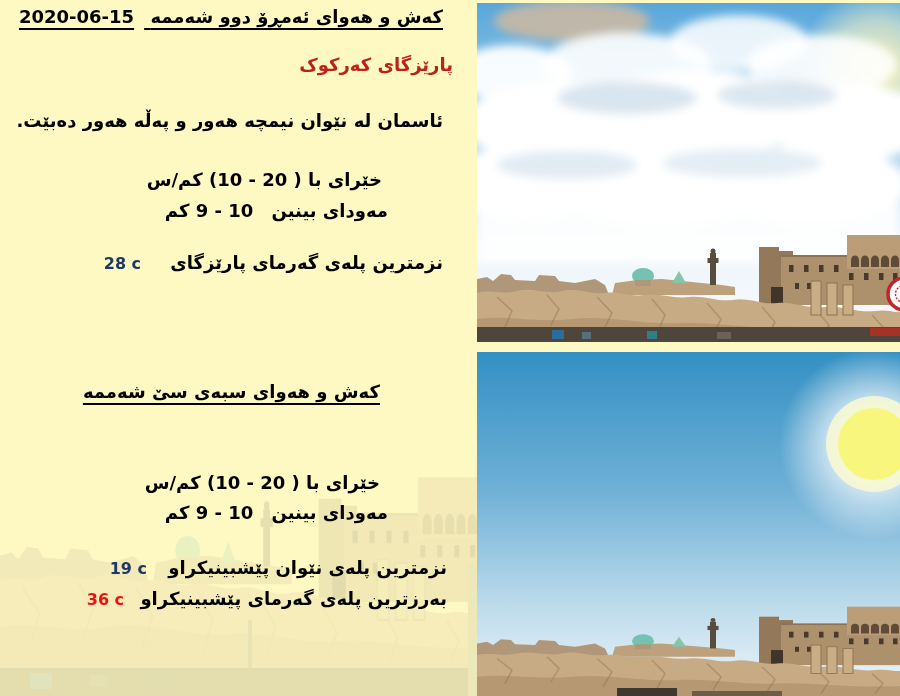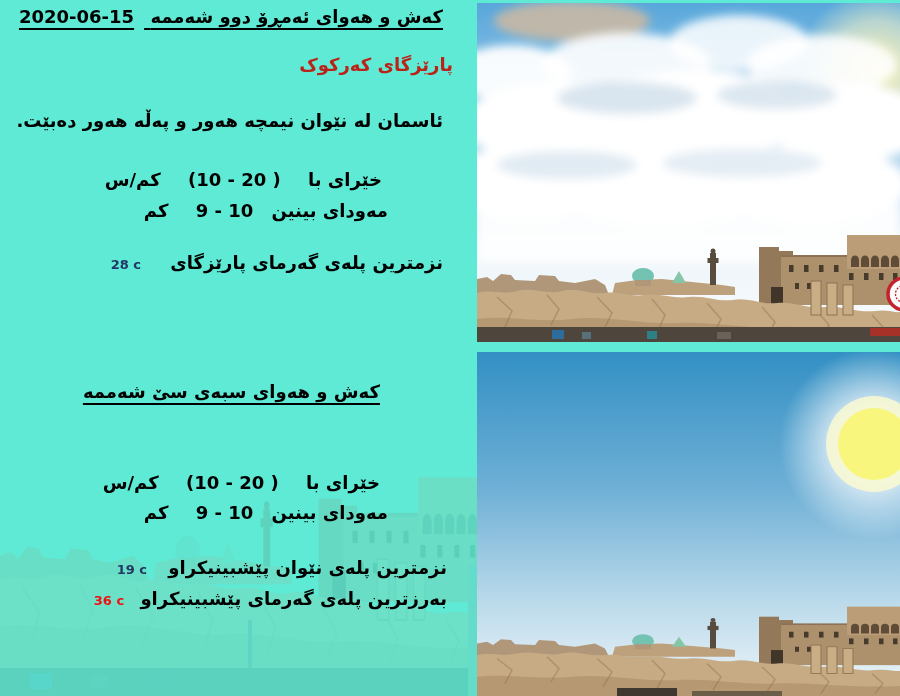--- a/index.html
+++ b/index.html
@@ -1,29 +1,29 @@
 <!DOCTYPE html>
 <html lang="ckb" dir="ltr"><head>
 <meta charset="utf-8">
 <style>
   html,body{margin:0;padding:0;background:#888;}
   #stage{
-    position:relative;width:900px;height:696px;background:#5eead4;overflow:hidden;
+    position:relative;width:900px;height:696px;background:#fef9c3;overflow:hidden;
     font-family:"DejaVu Sans",sans-serif;
   }
   .line{
     position:absolute;direction:rtl;white-space:nowrap;
     font-weight:bold;font-size:18px;color:#000;z-index:3;line-height:1.25;
   }
   .u{text-decoration:underline;text-decoration-thickness:2px;text-underline-offset:5px;}
   .heading-red{color:#bb2318;}
-  .temp-val{font-size:13px;margin-right:14px;letter-spacing:1px;}
+  .temp-val{font-size:16px;margin-right:14px;letter-spacing:1px;}
   .temp-low{color:#203864;}
   .temp-high{color:#ee1111;}
-  .mid-num{margin:0 21px;}
+  .mid-num{margin:0 0;}
   .photo{position:absolute;z-index:1;}
   .photo svg{display:block;}
   #watermark{position:absolute;left:0;top:455px;width:478px;height:241px;opacity:0.14;z-index:1;}
   
   #t1      {top:6px;   right:457px;}
   #hprov   {top:54px;  right:447px;}
   #sky1    {top:110px; right:457px;}
   #wind1   {top:169px; right:518px;}
   #vis1    {top:200px; right:512px;}
   #tlow1   {top:252px; right:457px;}

